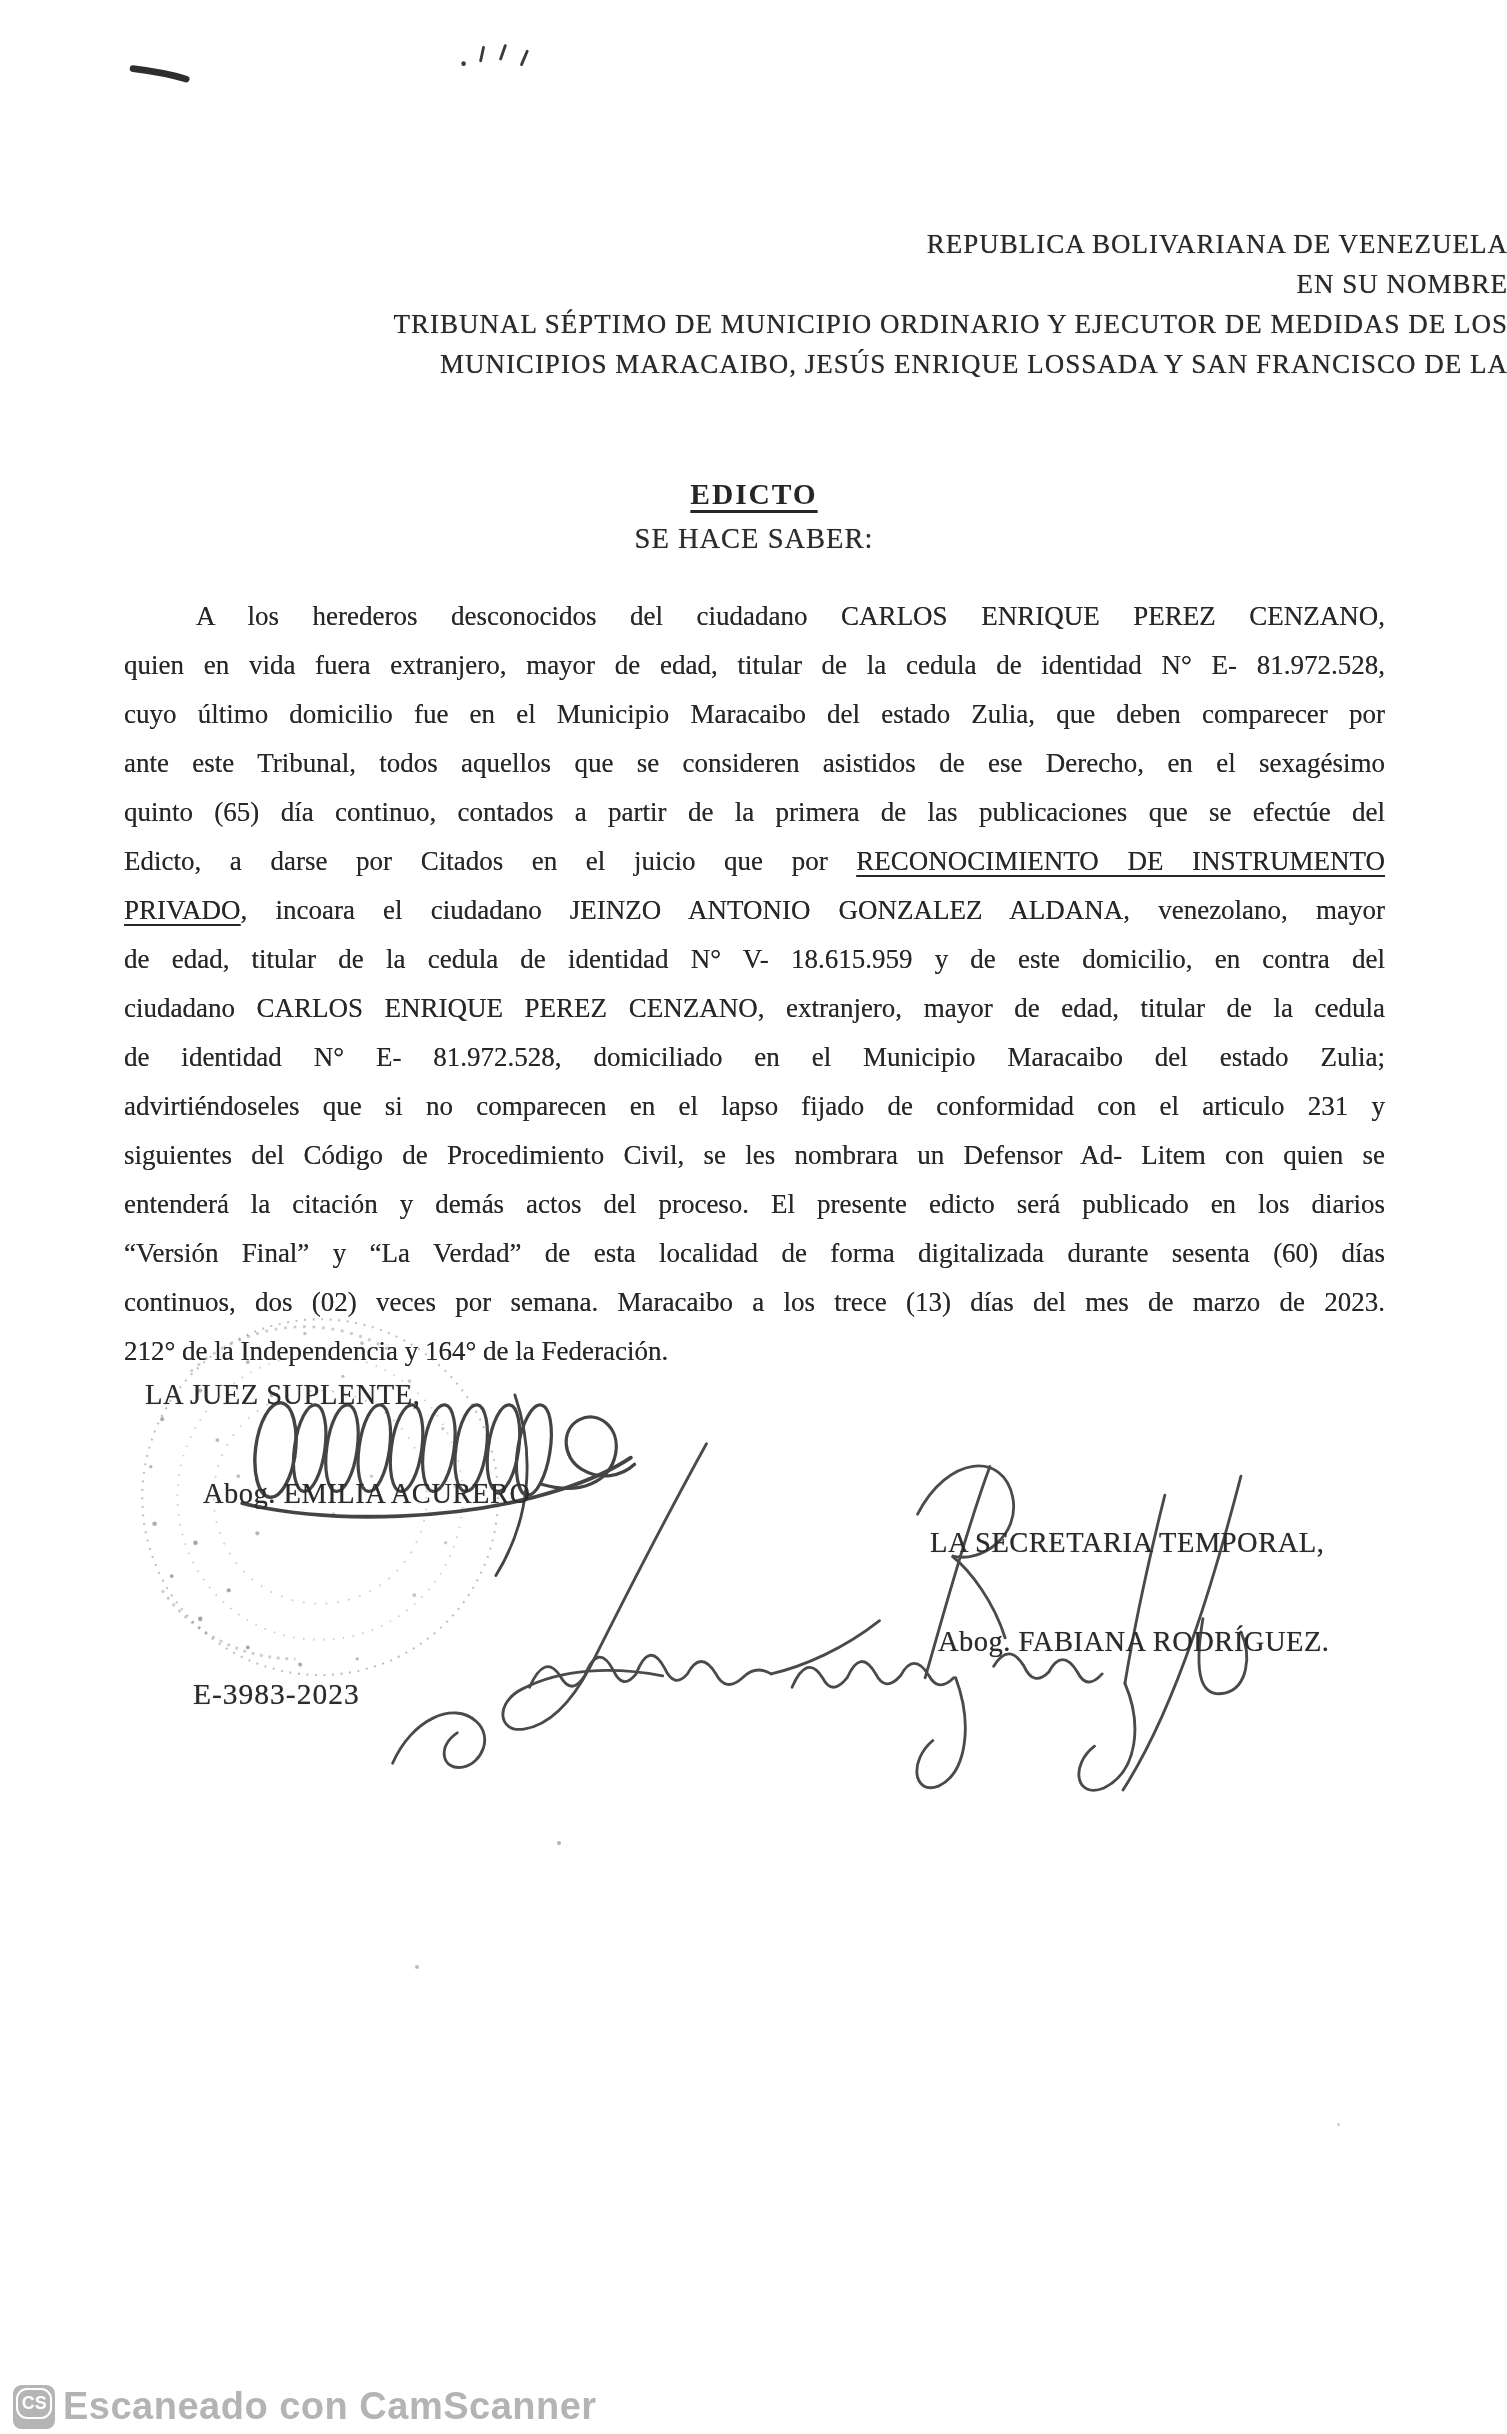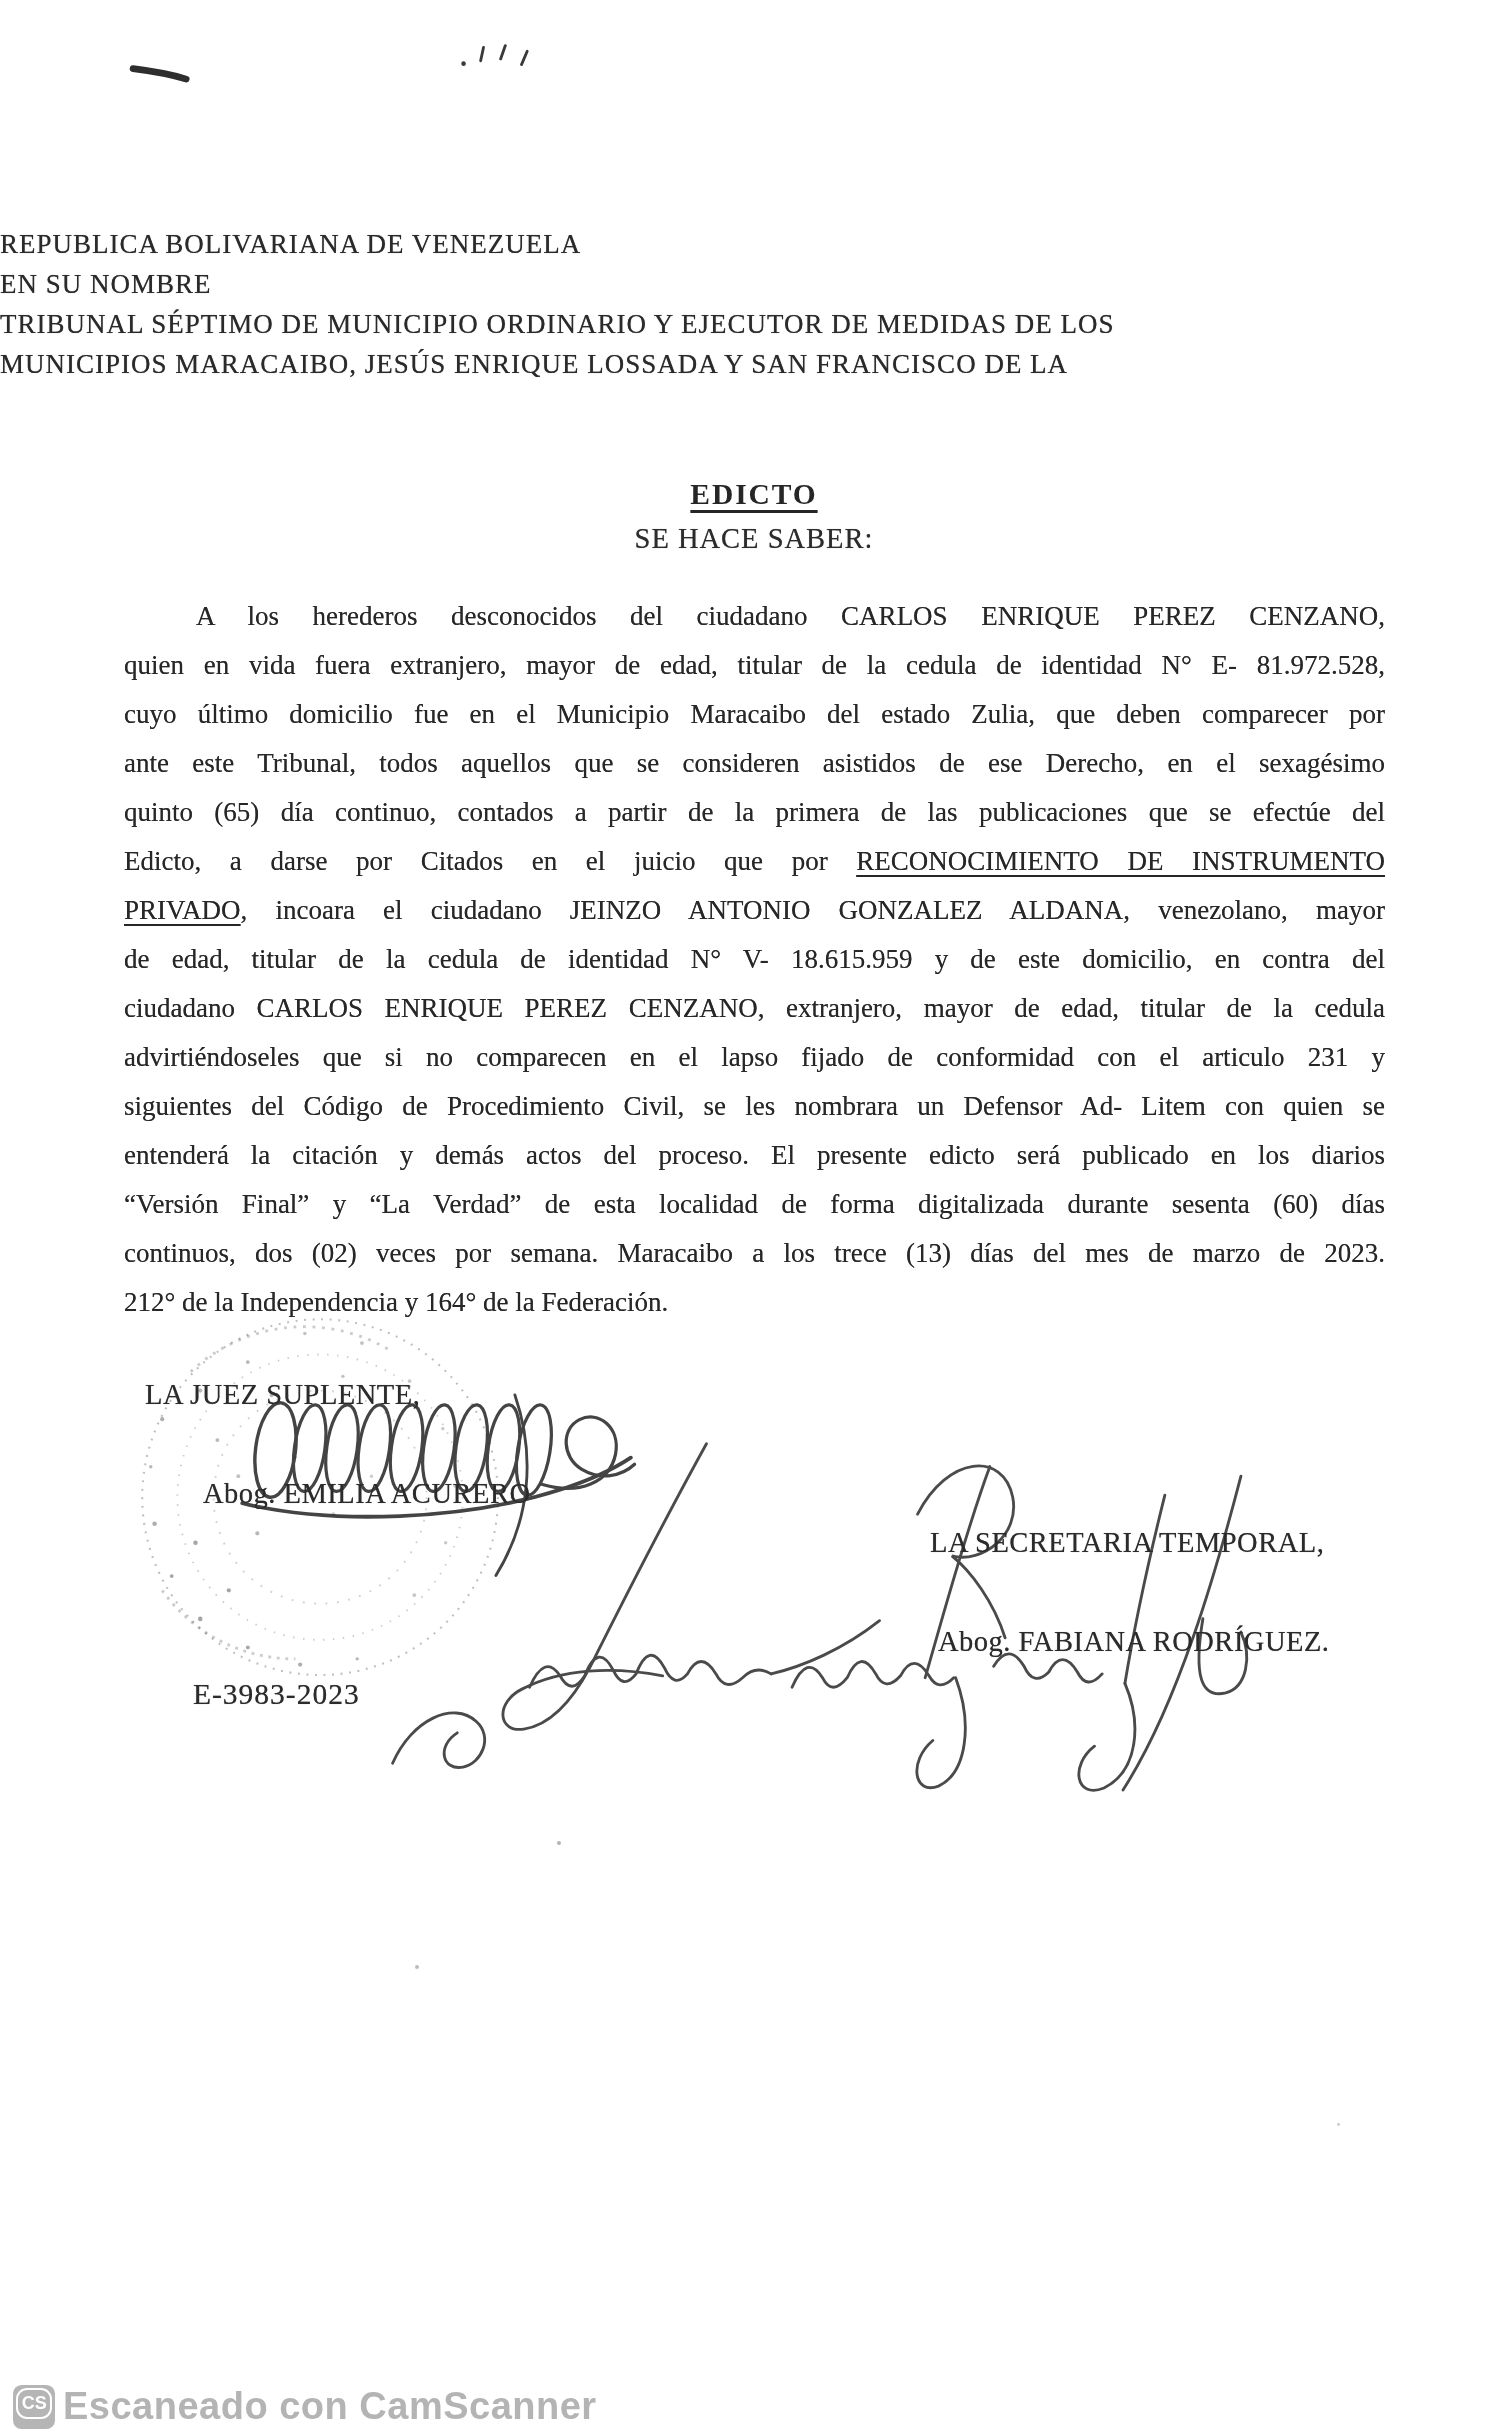--- a/index.html
+++ b/index.html
@@ -6,21 +6,21 @@
   .page{
     position:relative;
     width:1508px;height:2435px;
     background:#ffffff;
     overflow:hidden;
     font-family:"Liberation Serif", serif;
     color:#242424;
   }
   .abs{position:absolute;}
   
-  .header{left:0;top:224px;width:1508px;text-align:left;z-index:3;}
+  .header{left:0;top:224px;width:1508px;text-align:right;z-index:3;}
   .hline{
     height:40px;line-height:40px;font-size:27px;letter-spacing:1px;
     color:#2a2a2a;text-shadow:0 0 0.7px rgba(45,45,45,.75);
     white-space:nowrap;
   }
   .doc-title{
     left:0;top:449px;width:1508px;text-align:center;
     font-size:29.5px;font-weight:700;letter-spacing:1.9px;
     text-decoration:underline;text-decoration-thickness:2.9px;text-underline-offset:5.7px;
     color:#262626;z-index:3;margin-top:29px;
@@ -102,20 +102,21 @@
   <div class="abs body" id="body-lines">
       <div class="bline just indent"><span>A los herederos desconocidos del ciudadano CARLOS ENRIQUE PEREZ CENZANO,</span></div>
       <div class="bline just"><span>quien en vida fuera extranjero, mayor de edad, titular de la cedula de identidad N° E- 81.972.528,</span></div>
       <div class="bline just"><span>cuyo último domicilio fue en el Municipio Maracaibo del estado Zulia, que deben comparecer por</span></div>
       <div class="bline just"><span>ante este Tribunal, todos aquellos que se consideren asistidos de ese Derecho, en el sexagésimo</span></div>
       <div class="bline just"><span>quinto (65) día continuo, contados a partir de la primera de las publicaciones que se efectúe del</span></div>
       <div class="bline just"><span>Edicto, a darse por Citados en el juicio que por </span><span class="u">RECONOCIMIENTO DE INSTRUMENTO</span></div>
       <div class="bline just"><span class="u">PRIVADO</span><span>, incoara el ciudadano JEINZO ANTONIO GONZALEZ ALDANA, venezolano, mayor</span></div>
       <div class="bline just"><span>de edad, titular de la cedula de identidad N° V- 18.615.959 y de este domicilio, en contra del</span></div>
       <div class="bline just"><span>ciudadano CARLOS ENRIQUE PEREZ CENZANO, extranjero, mayor de edad, titular de la cedula</span></div>
+      <div class="bline just"><span>de identidad N° E- 81.972.528, domiciliado en el Municipio Maracaibo del estado Zulia;</span></div>
       <div class="bline just"><span>advirtiéndoseles que si no comparecen en el lapso fijado de conformidad con el articulo 231 y</span></div>
       <div class="bline just"><span>siguientes del Código de Procedimiento Civil, se les nombrara un Defensor Ad- Litem con quien se</span></div>
       <div class="bline just"><span>entenderá la citación y demás actos del proceso. El presente edicto será publicado en los diarios</span></div>
       <div class="bline just"><span>“Versión Final” y “La Verdad” de esta localidad de forma digitalizada durante sesenta (60) días</span></div>
       <div class="bline just"><span>continuos, dos (02) veces por semana. Maracaibo a los trece (13) días del mes de marzo de 2023.</span></div>
       <div class="bline"><span>212° de la Independencia y 164° de la Federación.</span></div>
     </div>
 
   <svg class="abs stamp-svg" style="left:105px;top:1305px" width="434" height="390" viewBox="0 0 456 410">
     <g stroke="#555" fill="none">

